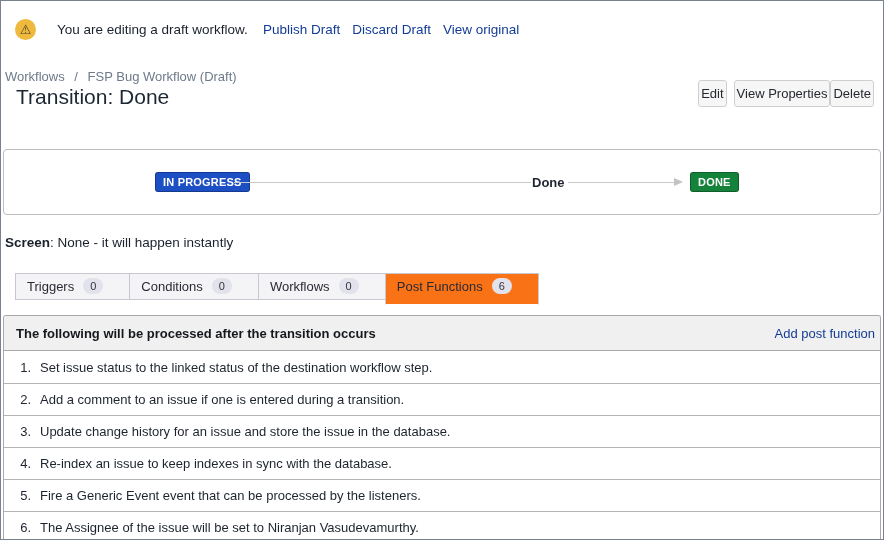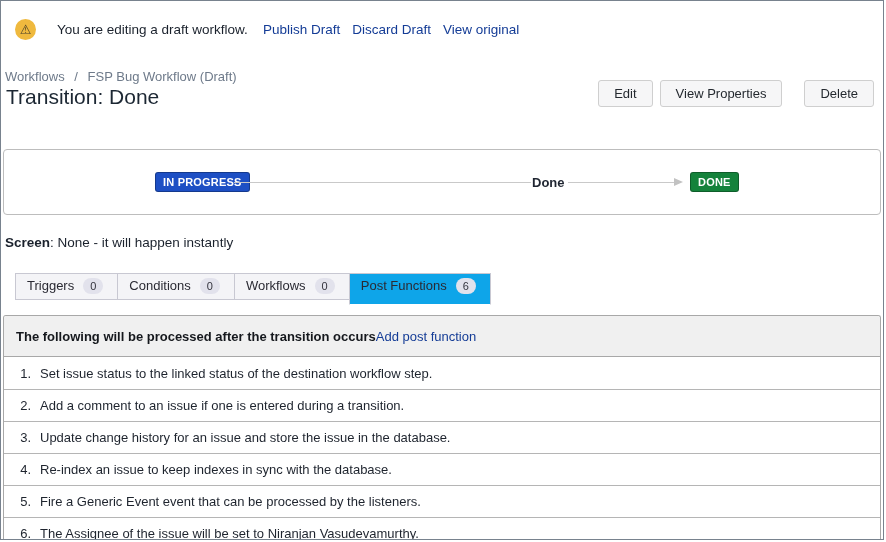--- a/index.html
+++ b/index.html
@@ -18,29 +18,29 @@
     color:#4b4129; font-size:13px; line-height:22px; text-align:center; flex:0 0 auto;
   }
   .banner-msg { margin-left:21px; font-size:13.5px; color:#1a212c; }
   .banner a { text-decoration:none; font-size:13.5px; margin-left:12px; cursor:pointer; }
   .banner a:first-of-type { margin-left:15px; }
 
   
   .breadcrumb { position:absolute; left:4px; top:68px; font-size:13px; color:#6e7a8a; }
   .breadcrumb a { color:#6e7a8a; text-decoration:none; cursor:pointer; }
   .breadcrumb .sep { margin:0 6px; }
-  .page-title { position:absolute; left:5px; top:84px; font-size:21px; color:#1c2733; }
+  .page-title { position:absolute; left:15px; top:84px; font-size:21px; color:#1c2733; }
 
   .actions { position:absolute; right:9px; top:79px; display:flex; align-items:center; }
   .btn {
     background:#f6f6f7; border:1px solid #cfcfcf; border-radius:3px;
-    font-size:13px; color:#24292f; padding:5px 15px; margin-left:7px;
+    font-size:13px; color:#24292f; padding:5px 2px; margin-left:7px;
     font-family:"Liberation Sans", sans-serif; cursor:pointer;
   }
-  .btn:last-child { margin-left:22px; }
+  .btn:last-child { margin-left:0; }
 
   
   .diagram {
     position:absolute; left:2px; right:2px; top:148px; height:66px;
     border:1px solid #bdbdbd; border-radius:4px; background:#fff;
   }
   .lozenge {
     position:absolute; top:50%; transform:translateY(-50%);
     color:#fff; font-weight:bold; font-size:11px; padding:3px 7px;
     border-radius:3px; border:1px solid rgba(0,0,0,0.28); letter-spacing:0.2px; cursor:pointer;
@@ -56,40 +56,40 @@
   }
   .t-label { position:absolute; left:528px; top:25px; font-weight:bold; font-size:13px; color:#1f2531; }
 
   
   .screen-line { position:absolute; left:4px; top:234px; font-size:13.5px; color:#1a212c; }
   .screen-line b { font-weight:bold; }
 
   
   .tab-bar { position:absolute; left:14px; top:272px; display:flex; align-items:flex-start; }
   .tab {
-    display:flex; border:1px solid #c8c8d2; background:#f4f4f7;
-    padding:4px 14px 5px 11px; font-size:13px; color:#2a2a33; margin-right:-1px; cursor:pointer;
+    display:flex; align-items:center; border:1px solid #c8c8d2; background:#f4f4f7;
+    padding:4px 26px 5px 11px; font-size:13px; color:#2a2a33; margin-right:-1px; cursor:pointer;
   }
   .tab .count {
     margin-left:9px; background:#e2e2ec; border-radius:9px; padding:0 7px;
     font-size:11px; height:16px; line-height:16px; color:#33333d;
   }
   .tab.active {
-    background:#0ea5e9; border-bottom:1px solid #fff; padding-bottom:10px;
+    background:#f97316; border-bottom:1px solid #fff; padding-bottom:10px;
     position:relative; z-index:2;
   }
 
   
   .panel {
     position:absolute; left:2px; right:2px; top:314px; bottom:0;
     border:1px solid #a8a8a8; border-bottom:none; border-radius:3px 3px 0 0; background:#fff; overflow:hidden;
   }
   .panel-header {
-    display:flex; align-items:center; 
-    height:41px; background:#f0f0f0; border-bottom:1px solid #a8a8a8; padding:0 5px 0 12px;
+    display:flex; align-items:center; justify-content:space-between;
+    height:35px; background:#f0f0f0; border-bottom:1px solid #a8a8a8; padding:0 5px 0 12px;
   }
   .ph-title { font-weight:bold; font-size:13px; color:#15181d; }
   .add-link { font-size:13px; text-decoration:none; cursor:pointer; }
 
   .pf-row {
     display:flex; align-items:center; height:32px; border-top:1px solid #b5b5b5;
     font-size:13px; color:#1e242e; background:#fff;
   }
   .pf-row:first-child { border-top:none; }
   .pf-num { width:27px; text-align:right; margin-right:9px; flex:0 0 auto; }

